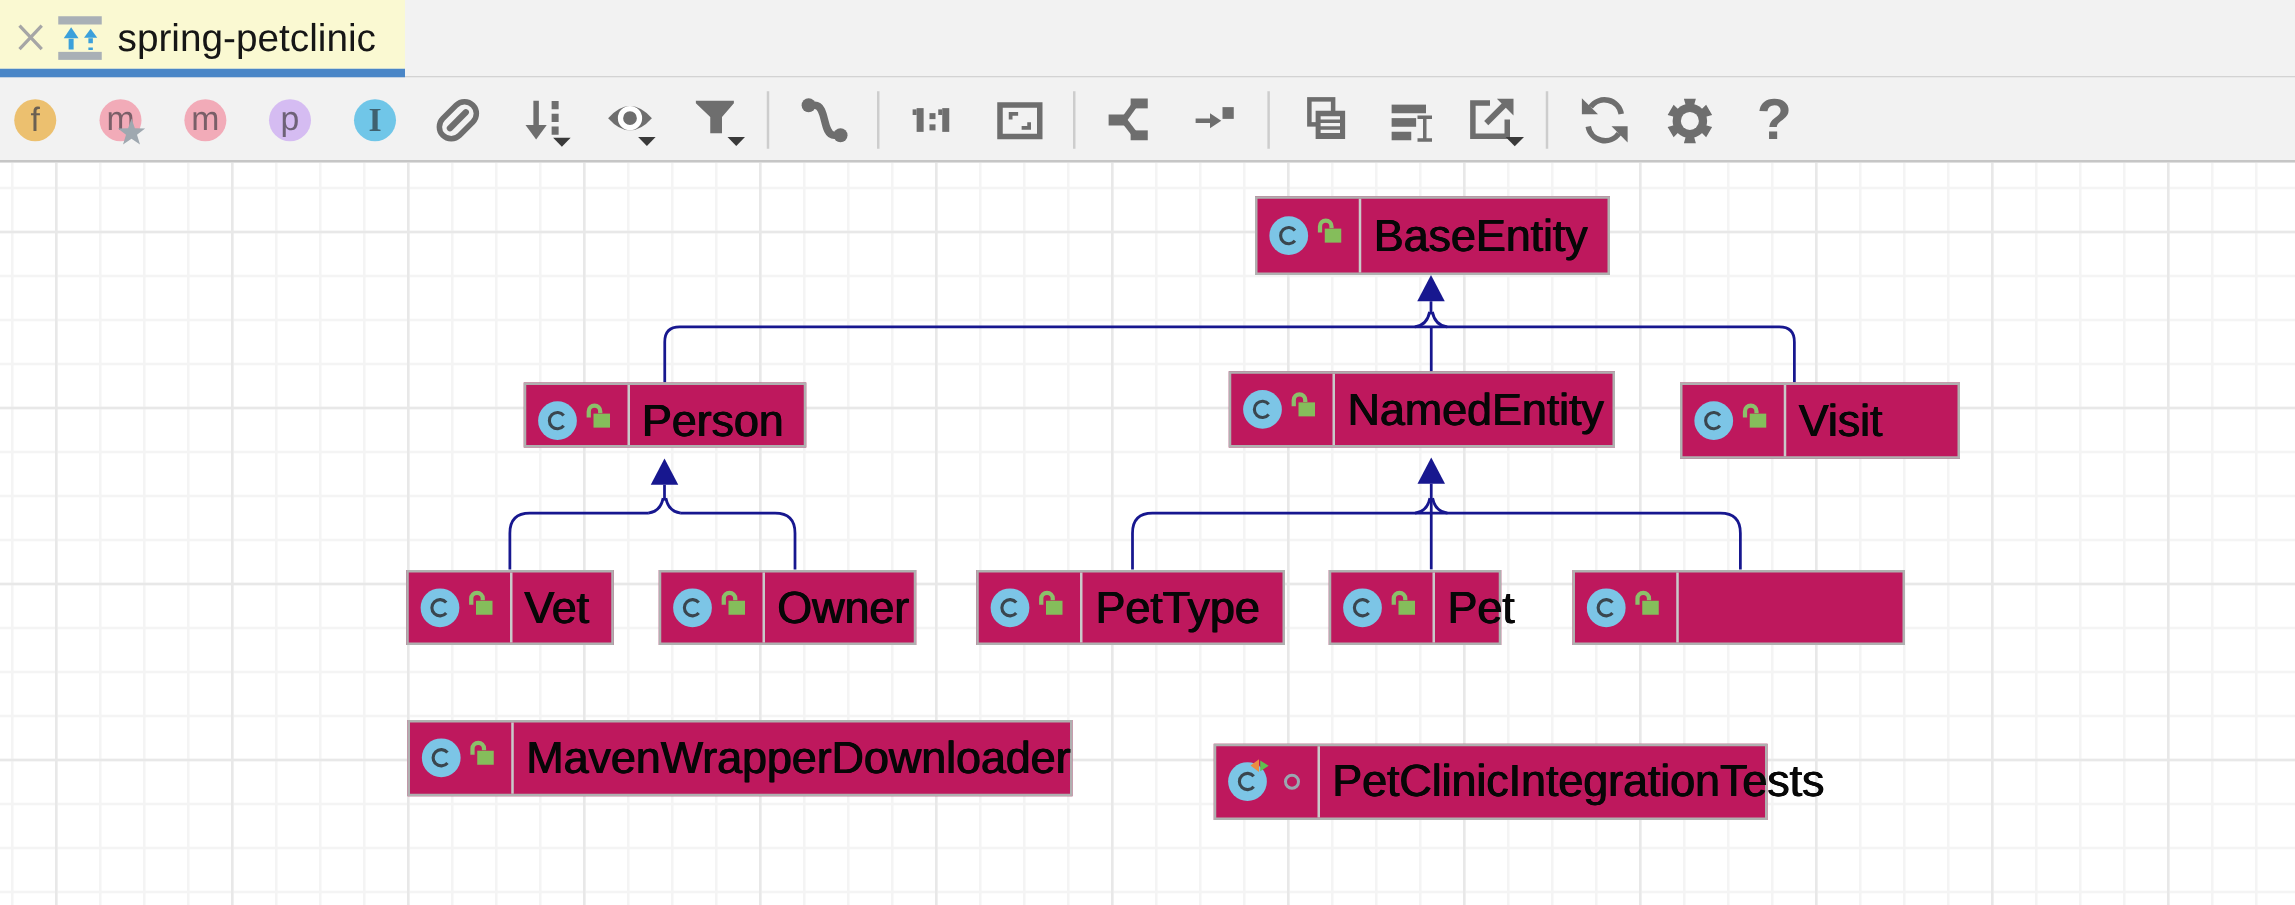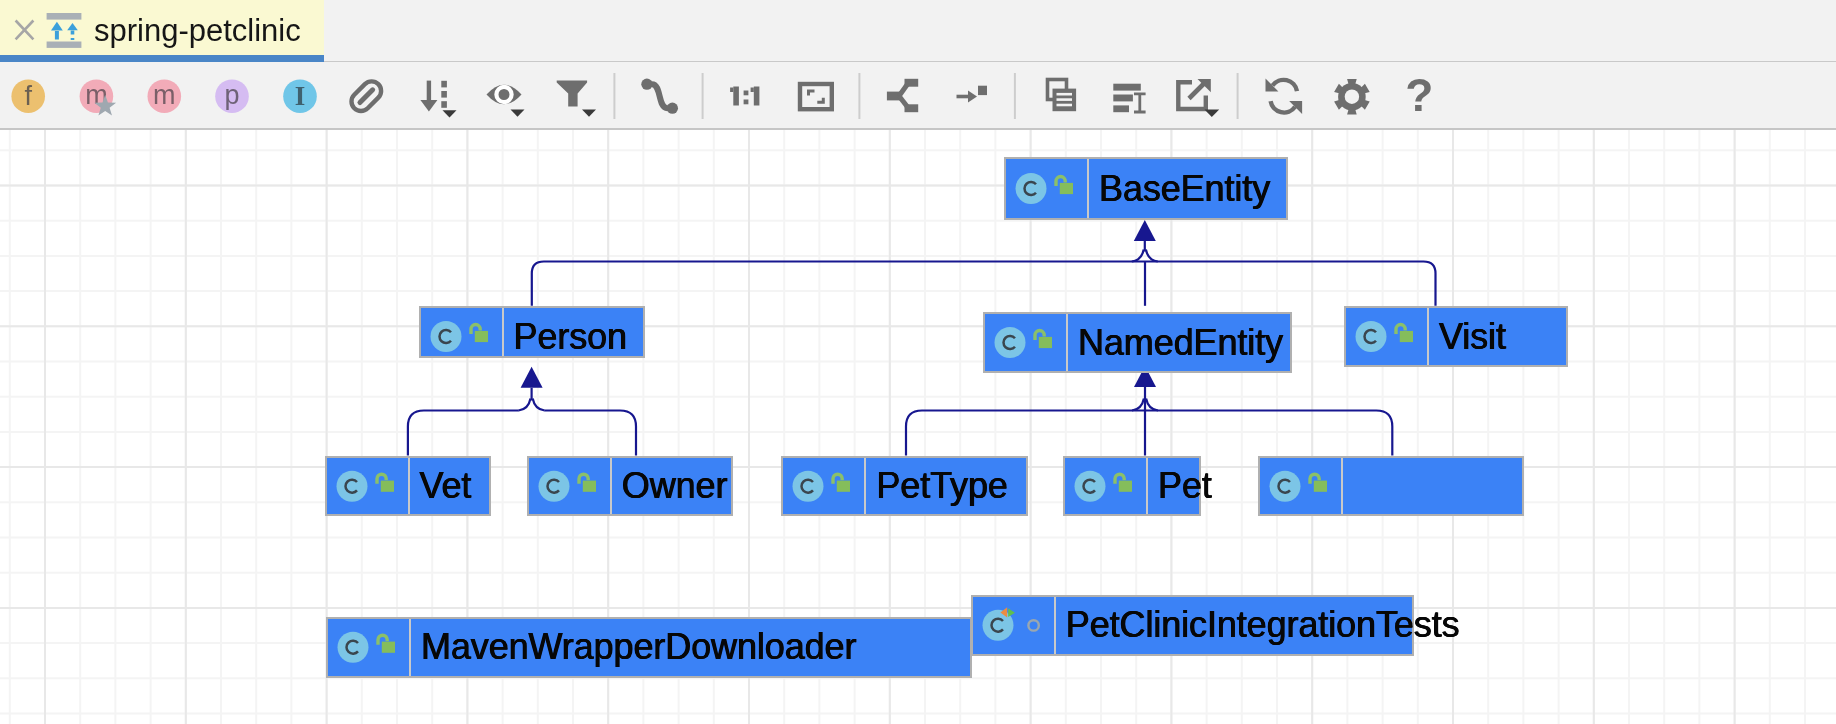--- a/index.html
+++ b/index.html
@@ -1,21 +1,21 @@
 <!DOCTYPE html>
 <html><head><meta charset="utf-8"><style>
 * { margin:0; padding:0; box-sizing:border-box; }
 body { width:1836px; height:724px; overflow:hidden; -webkit-font-smoothing:antialiased; font-family:"Liberation Sans", sans-serif; position:relative; background:#fff; }
 #tabstrip { position:absolute; left:0; top:0; width:1836px; height:62px; background:#F2F2F2; border-bottom:1.5px solid #C9C9C9;text-align:right; }
 #tab { position:absolute; left:0; top:0; width:324px; height:54.5px; background:#FAF9D2; }
 #tabline { position:absolute; left:0; top:54.5px; width:324px; height:7.5px; background:#4A86C7; }
 #tabtext { position:absolute; left:94px; top:13.2px; font-size:31px; color:#161616; letter-spacing:0; }
 #toolbar { position:absolute; left:0; top:62px; width:1836px; height:68px; background:#F2F2F2; border-bottom:2px solid #C6C6C6; }
 #canvas { position:absolute; left:0; top:130px; width:1836px; height:594px; background:#fff; }
-.box { position:absolute; background:#3b82f6; border:2px solid #b0b0b0; }
+.box { position:absolute; background:#be185d; border:2px solid #b0b0b0; }
 .box .sep { position:absolute; left:81px; top:0; width:2px; height:100%; background:#C9C9C9; }
 .box span { position:absolute; left:93px; top:0; font-size:36px; color:#070707; white-space:nowrap; letter-spacing:-0.1px; text-shadow:0.45px 0 #070707,-0.45px 0 #070707; }
 svg { display:block; }
 </style></head>
 <body>
 <div id="canvas">
 <svg width="1836" height="594" style="position:absolute;left:0;top:0">
 <line x1="9.8" y1="0" x2="9.8" y2="594" stroke="#F4F4F4" stroke-width="2"></line>
 <line x1="45.0" y1="0" x2="45.0" y2="594" stroke="#F4F4F4" stroke-width="2"></line>
 <line x1="80.2" y1="0" x2="80.2" y2="594" stroke="#F4F4F4" stroke-width="2"></line>
@@ -137,21 +137,21 @@
         <g transform="translate(0,28.5)">
           <circle cx="25" cy="0" r="15.5" fill="#7CC5E6"></circle>
           <path d="M 29.98 -4.18 A 6.5 6.5 0 1 0 29.98 4.18" fill="none" stroke="#3A464E" stroke-width="2.5"></path>
           <path d="M 50 -2.5 L 50 -7.4 A 4.6 4.6 0 0 1 59.2 -7.4 L 59.2 -6" fill="none" stroke="#8BC06A" stroke-width="3.4"></path>
           <rect x="53.8" y="-5.6" width="13.2" height="11.2" fill="#85BD5B"></rect>
         </g>
       </svg>
       <div class="sep"></div>
       <span style="line-height:57px">Person</span>
     </div>
-<div class="box" style="left:983.0px;top:182px;width:309px;height:61.0px">
+<div class="box" style="left:983.0px;top:167px;width:309px;height:61.0px">
       <svg width="83" height="57" style="position:absolute;left:0;top:0">
         <g transform="translate(0,28.5)">
           <circle cx="25" cy="0" r="15.5" fill="#7CC5E6"></circle>
           <path d="M 29.98 -4.18 A 6.5 6.5 0 1 0 29.98 4.18" fill="none" stroke="#3A464E" stroke-width="2.5"></path>
           <path d="M 50 -2.5 L 50 -7.4 A 4.6 4.6 0 0 1 59.2 -7.4 L 59.2 -6" fill="none" stroke="#8BC06A" stroke-width="3.4"></path>
           <rect x="53.8" y="-5.6" width="13.2" height="11.2" fill="#85BD5B"></rect>
         </g>
       </svg>
       <div class="sep"></div>
       <span style="line-height:57px">NamedEntity</span>
@@ -220,21 +220,21 @@
       <svg width="83" height="56" style="position:absolute;left:0;top:0">
         <g transform="translate(0,28.2)">
           <circle cx="25" cy="0" r="15.5" fill="#7CC5E6"></circle>
           <path d="M 29.98 -4.18 A 6.5 6.5 0 1 0 29.98 4.18" fill="none" stroke="#3A464E" stroke-width="2.5"></path>
           <path d="M 50 -2.5 L 50 -7.4 A 4.6 4.6 0 0 1 59.2 -7.4 L 59.2 -6" fill="none" stroke="#8BC06A" stroke-width="3.4"></path>
           <rect x="53.8" y="-5.6" width="13.2" height="11.2" fill="#85BD5B"></rect>
         </g>
       </svg>
       <div class="sep"></div>
     </div>
-<div class="box" style="left:326.0px;top:487px;width:646px;height:60.5px">
+<div class="box" style="left:326.0px;top:446px;width:532px;height:60.5px">
       <svg width="83" height="56" style="position:absolute;left:0;top:0">
         <g transform="translate(0,28.2)">
           <circle cx="25" cy="0" r="15.5" fill="#7CC5E6"></circle>
           <path d="M 29.98 -4.18 A 6.5 6.5 0 1 0 29.98 4.18" fill="none" stroke="#3A464E" stroke-width="2.5"></path>
           <path d="M 50 -2.5 L 50 -7.4 A 4.6 4.6 0 0 1 59.2 -7.4 L 59.2 -6" fill="none" stroke="#8BC06A" stroke-width="3.4"></path>
           <rect x="53.8" y="-5.6" width="13.2" height="11.2" fill="#85BD5B"></rect>
         </g>
       </svg>
       <div class="sep"></div>
       <span style="line-height:56px">MavenWrapperDownloader</span>

